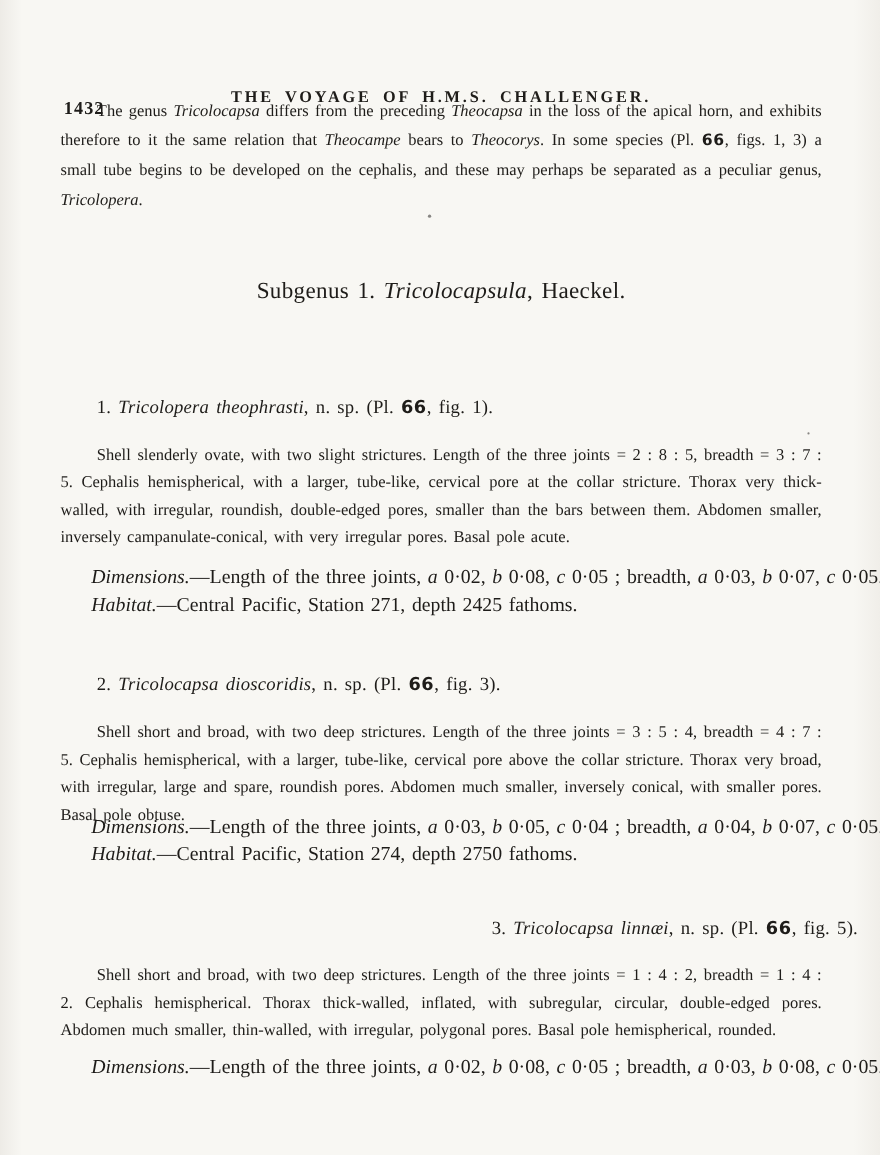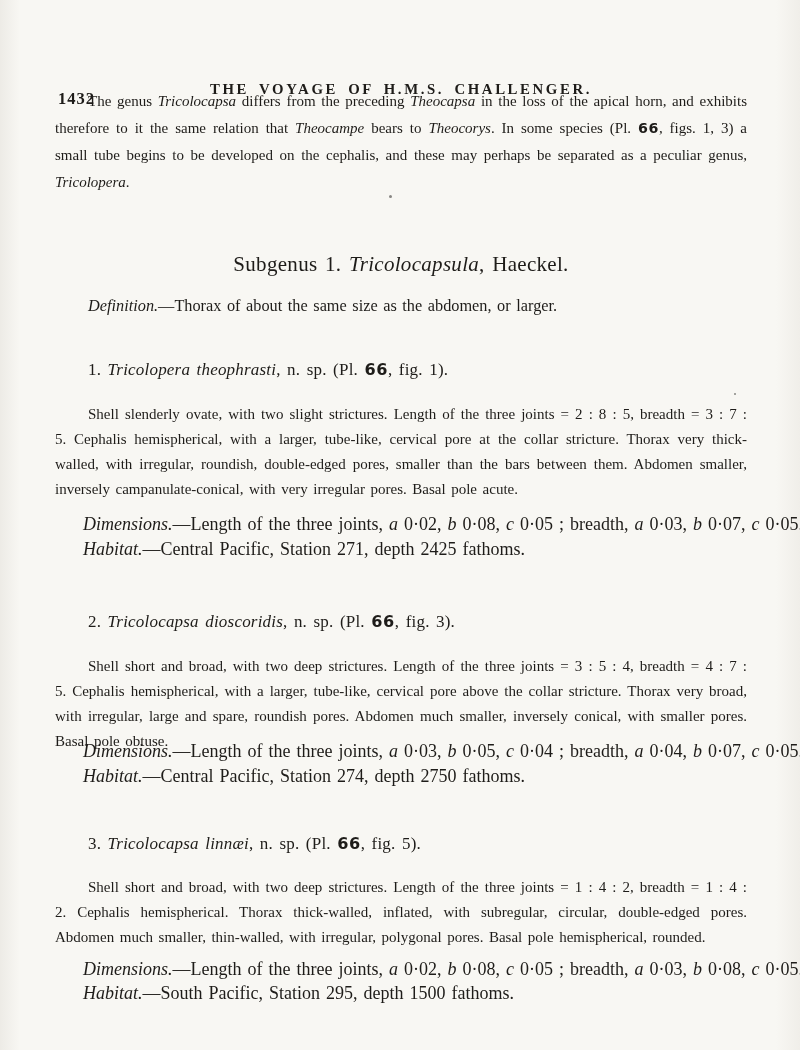--- a/index.html
+++ b/index.html
@@ -60,33 +60,31 @@
 
   <div class="abs header">
     <span class="pagenum">1432</span>
     <span class="runtitle">THE VOYAGE OF H.M.S. CHALLENGER.</span>
   </div>
 
   <div class="abs para" style="top:88px;"><span>The genus </span><span class="it">Tricolocapsa</span><span> differs from the preceding </span><span class="it">Theocapsa</span><span> in the loss of the apical horn, and exhibits therefore to it the same relation that </span><span class="it">Theocampe</span><span> bears to </span><span class="it">Theocorys</span><span>. In some species (Pl. </span><span class="plnum">66</span><span>, figs. 1, 3) a small tube begins to be developed on the cephalis, and these may perhaps be separated as a peculiar genus, </span><span class="it">Tricolopera</span><span>.</span></div>
 
   <div class="abs center-head" style="top:252px;"><span>Subgenus 1. </span><span class="it">Tricolocapsula</span><span>, Haeckel.</span></div>
 
-  <div class="abs defline" style="top:296px;"><span class="it">Definition.</span><span>—Thorax of about the same size as the abdomen, or larger.</span></div>
 
   <div class="abs sp-head" style="top:360px;"><span>1. </span><span class="it">Tricolopera theophrasti</span><span>, n. sp. (Pl. </span><span class="plnum">66</span><span>, fig. 1).</span></div>
   <div class="abs para desc" style="top:402px;"><span>Shell slenderly ovate, with two slight strictures. Length of the three joints = 2 : 8 : 5, breadth = 3 : 7 : 5. Cephalis hemispherical, with a larger, tube-like, cervical pore at the collar stricture. Thorax very thick-walled, with irregular, roundish, double-edged pores, smaller than the bars between them. Abdomen smaller, inversely campanulate-conical, with very irregular pores. Basal pole acute.</span></div>
   <div class="abs meta" style="top:514px;"><span class="it">Dimensions.</span><span>—Length of the three joints, </span><span class="it">a</span><span> 0·02, </span><span class="it">b</span><span> 0·08, </span><span class="it">c</span><span> 0·05 ; breadth, </span><span class="it">a</span><span> 0·03, </span><span class="it">b</span><span> 0·07, </span><span class="it">c</span><span> 0·05.</span></div>
   <div class="abs meta" style="top:539px;"><span class="it">Habitat.</span><span>—Central Pacific, Station 271, depth 2425 fathoms.</span></div>
 
   <div class="abs sp-head" style="top:612px;"><span>2. </span><span class="it">Tricolocapsa dioscoridis</span><span>, n. sp. (Pl. </span><span class="plnum">66</span><span>, fig. 3).</span></div>
   <div class="abs para desc" style="top:654px;"><span>Shell short and broad, with two deep strictures. Length of the three joints = 3 : 5 : 4, breadth = 4 : 7 : 5. Cephalis hemispherical, with a larger, tube-like, cervical pore above the collar stricture. Thorax very broad, with irregular, large and spare, roundish pores. Abdomen much smaller, inversely conical, with smaller pores. Basal pole obtuse.</span></div>
   <div class="abs meta" style="top:741px;"><span class="it">Dimensions.</span><span>—Length of the three joints, </span><span class="it">a</span><span> 0·03, </span><span class="it">b</span><span> 0·05, </span><span class="it">c</span><span> 0·04 ; breadth, </span><span class="it">a</span><span> 0·04, </span><span class="it">b</span><span> 0·07, </span><span class="it">c</span><span> 0·05.</span></div>
   <div class="abs meta" style="top:766px;"><span class="it">Habitat.</span><span>—Central Pacific, Station 274, depth 2750 fathoms.</span></div>
 
-  <div class="abs sp-head" style="top:834px;"><span>3. </span><span class="it">Tricolocapsa linnæi</span><span>, n. sp. (Pl. </span><span class="plnum">66</span><span>, fig. 5).</span></div>
+  <div class="abs sp-head" style="top:834px;text-align:right;"><span>3. </span><span class="it">Tricolocapsa linnæi</span><span>, n. sp. (Pl. </span><span class="plnum">66</span><span>, fig. 5).</span></div>
   <div class="abs para desc" style="top:875px;"><span>Shell short and broad, with two deep strictures. Length of the three joints = 1 : 4 : 2, breadth = 1 : 4 : 2. Cephalis hemispherical. Thorax thick-walled, inflated, with subregular, circular, double-edged pores. Abdomen much smaller, thin-walled, with irregular, polygonal pores. Basal pole hemispherical, rounded.</span></div>
   <div class="abs meta" style="top:959px;"><span class="it">Dimensions.</span><span>—Length of the three joints, </span><span class="it">a</span><span> 0·02, </span><span class="it">b</span><span> 0·08, </span><span class="it">c</span><span> 0·05 ; breadth, </span><span class="it">a</span><span> 0·03, </span><span class="it">b</span><span> 0·08, </span><span class="it">c</span><span> 0·05.</span></div>
-  <div class="abs meta" style="top:983px;"><span class="it">Habitat.</span><span>—South Pacific, Station 295, depth 1500 fathoms.</span></div>
 
   <div class="speck" id="speck1"></div>
   <div class="speck" id="speck2"></div>
 
 </div>
 
 </body></html>

